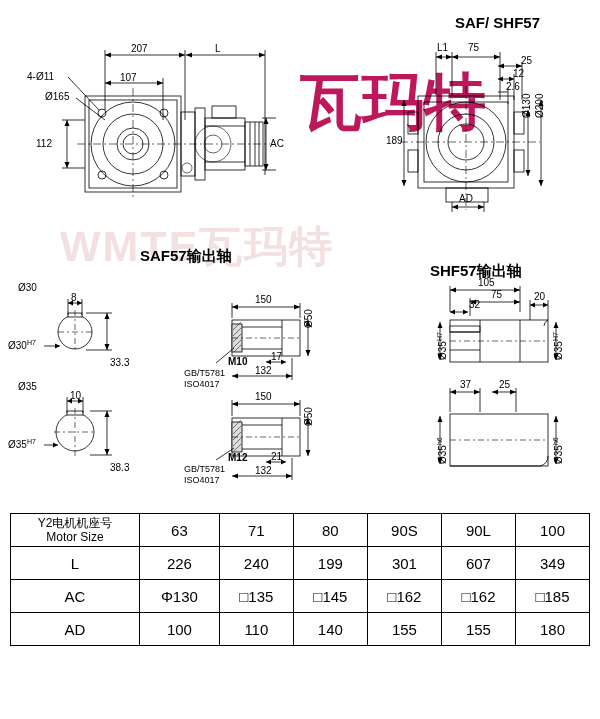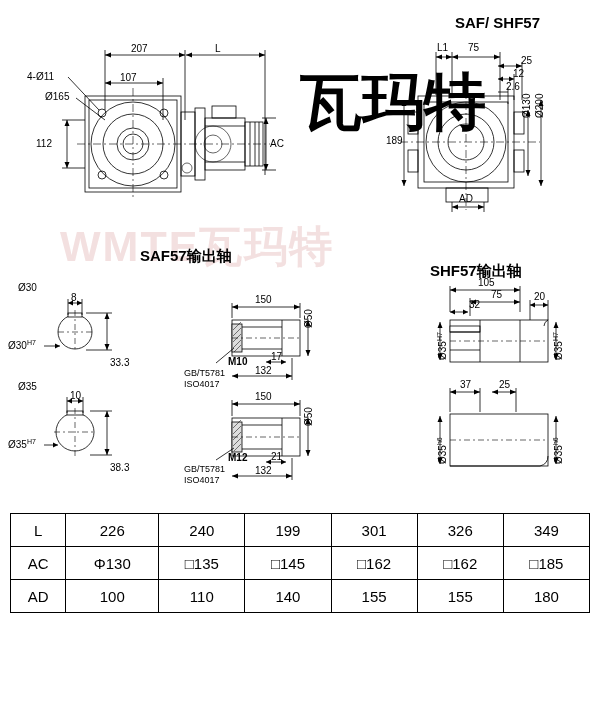--- a/index.html
+++ b/index.html
@@ -14,21 +14,21 @@
   .wm{
     position:absolute;
     font-family:"Liberation Sans", sans-serif;
     color:#f0d9d9;
     font-weight:bold;
     user-select:none;
     pointer-events:none;
     z-index:0;
   }
   .wm1{left:60px;top:218px;font-size:43px;letter-spacing:2px;color:#f3e0e0;}
-  .wm2{left:300px;top:60px;font-size:62px;color:#000000;}
+  .wm2{left:300px;top:60px;font-size:62px;color:#be185d;}
   .stage{position:absolute;left:0;top:0;width:600px;height:719px;z-index:2;}
   .lbl{position:absolute;font-size:10px;white-space:nowrap;}
   .lbl.b{font-weight:bold;padding-left:40px;}
   .ttl{position:absolute;font-size:15px;font-weight:bold;white-space:nowrap;}
   svg{position:absolute;left:0;top:0;}
   
   table{
     position:absolute;left:10px;top:513px;
     border-collapse:collapse;
     width:580px;
@@ -405,27 +405,39 @@
   <span>Ø35</span><sup style="font-size:7px;">h6</sup>
 </div>
 <div class="lbl" style="left:552px;top:464px;transform:rotate(-90deg);transform-origin:left top;">
   <span>Ø35</span><sup style="font-size:7px;">h6</sup>
 </div>
 
 </div>
 
 <table>
   <tbody>
+      <tr>
+    <td class="head">
+      <div>Y2电机机座号</div>
+      <div>Motor Size</div>
+    </td>
+    <td>63</td>
+    <td>71</td>
+    <td>80</td>
+    <td>90S</td>
+    <td>90L</td>
+    <td>100</td>
+  </tr>
   <tr>
     <td class="rh">L</td>
     <td>226</td>
     <td>240</td>
     <td>199</td>
     <td>301</td>
-    <td>326</td>
+    <td>607</td>
     <td>349</td>
   </tr>
   <tr>
     <td class="rh">AC</td>
     <td>Φ130</td>
     <td>□135</td>
     <td>□145</td>
     <td>□162</td>
     <td>□162</td>
     <td>□185</td>

